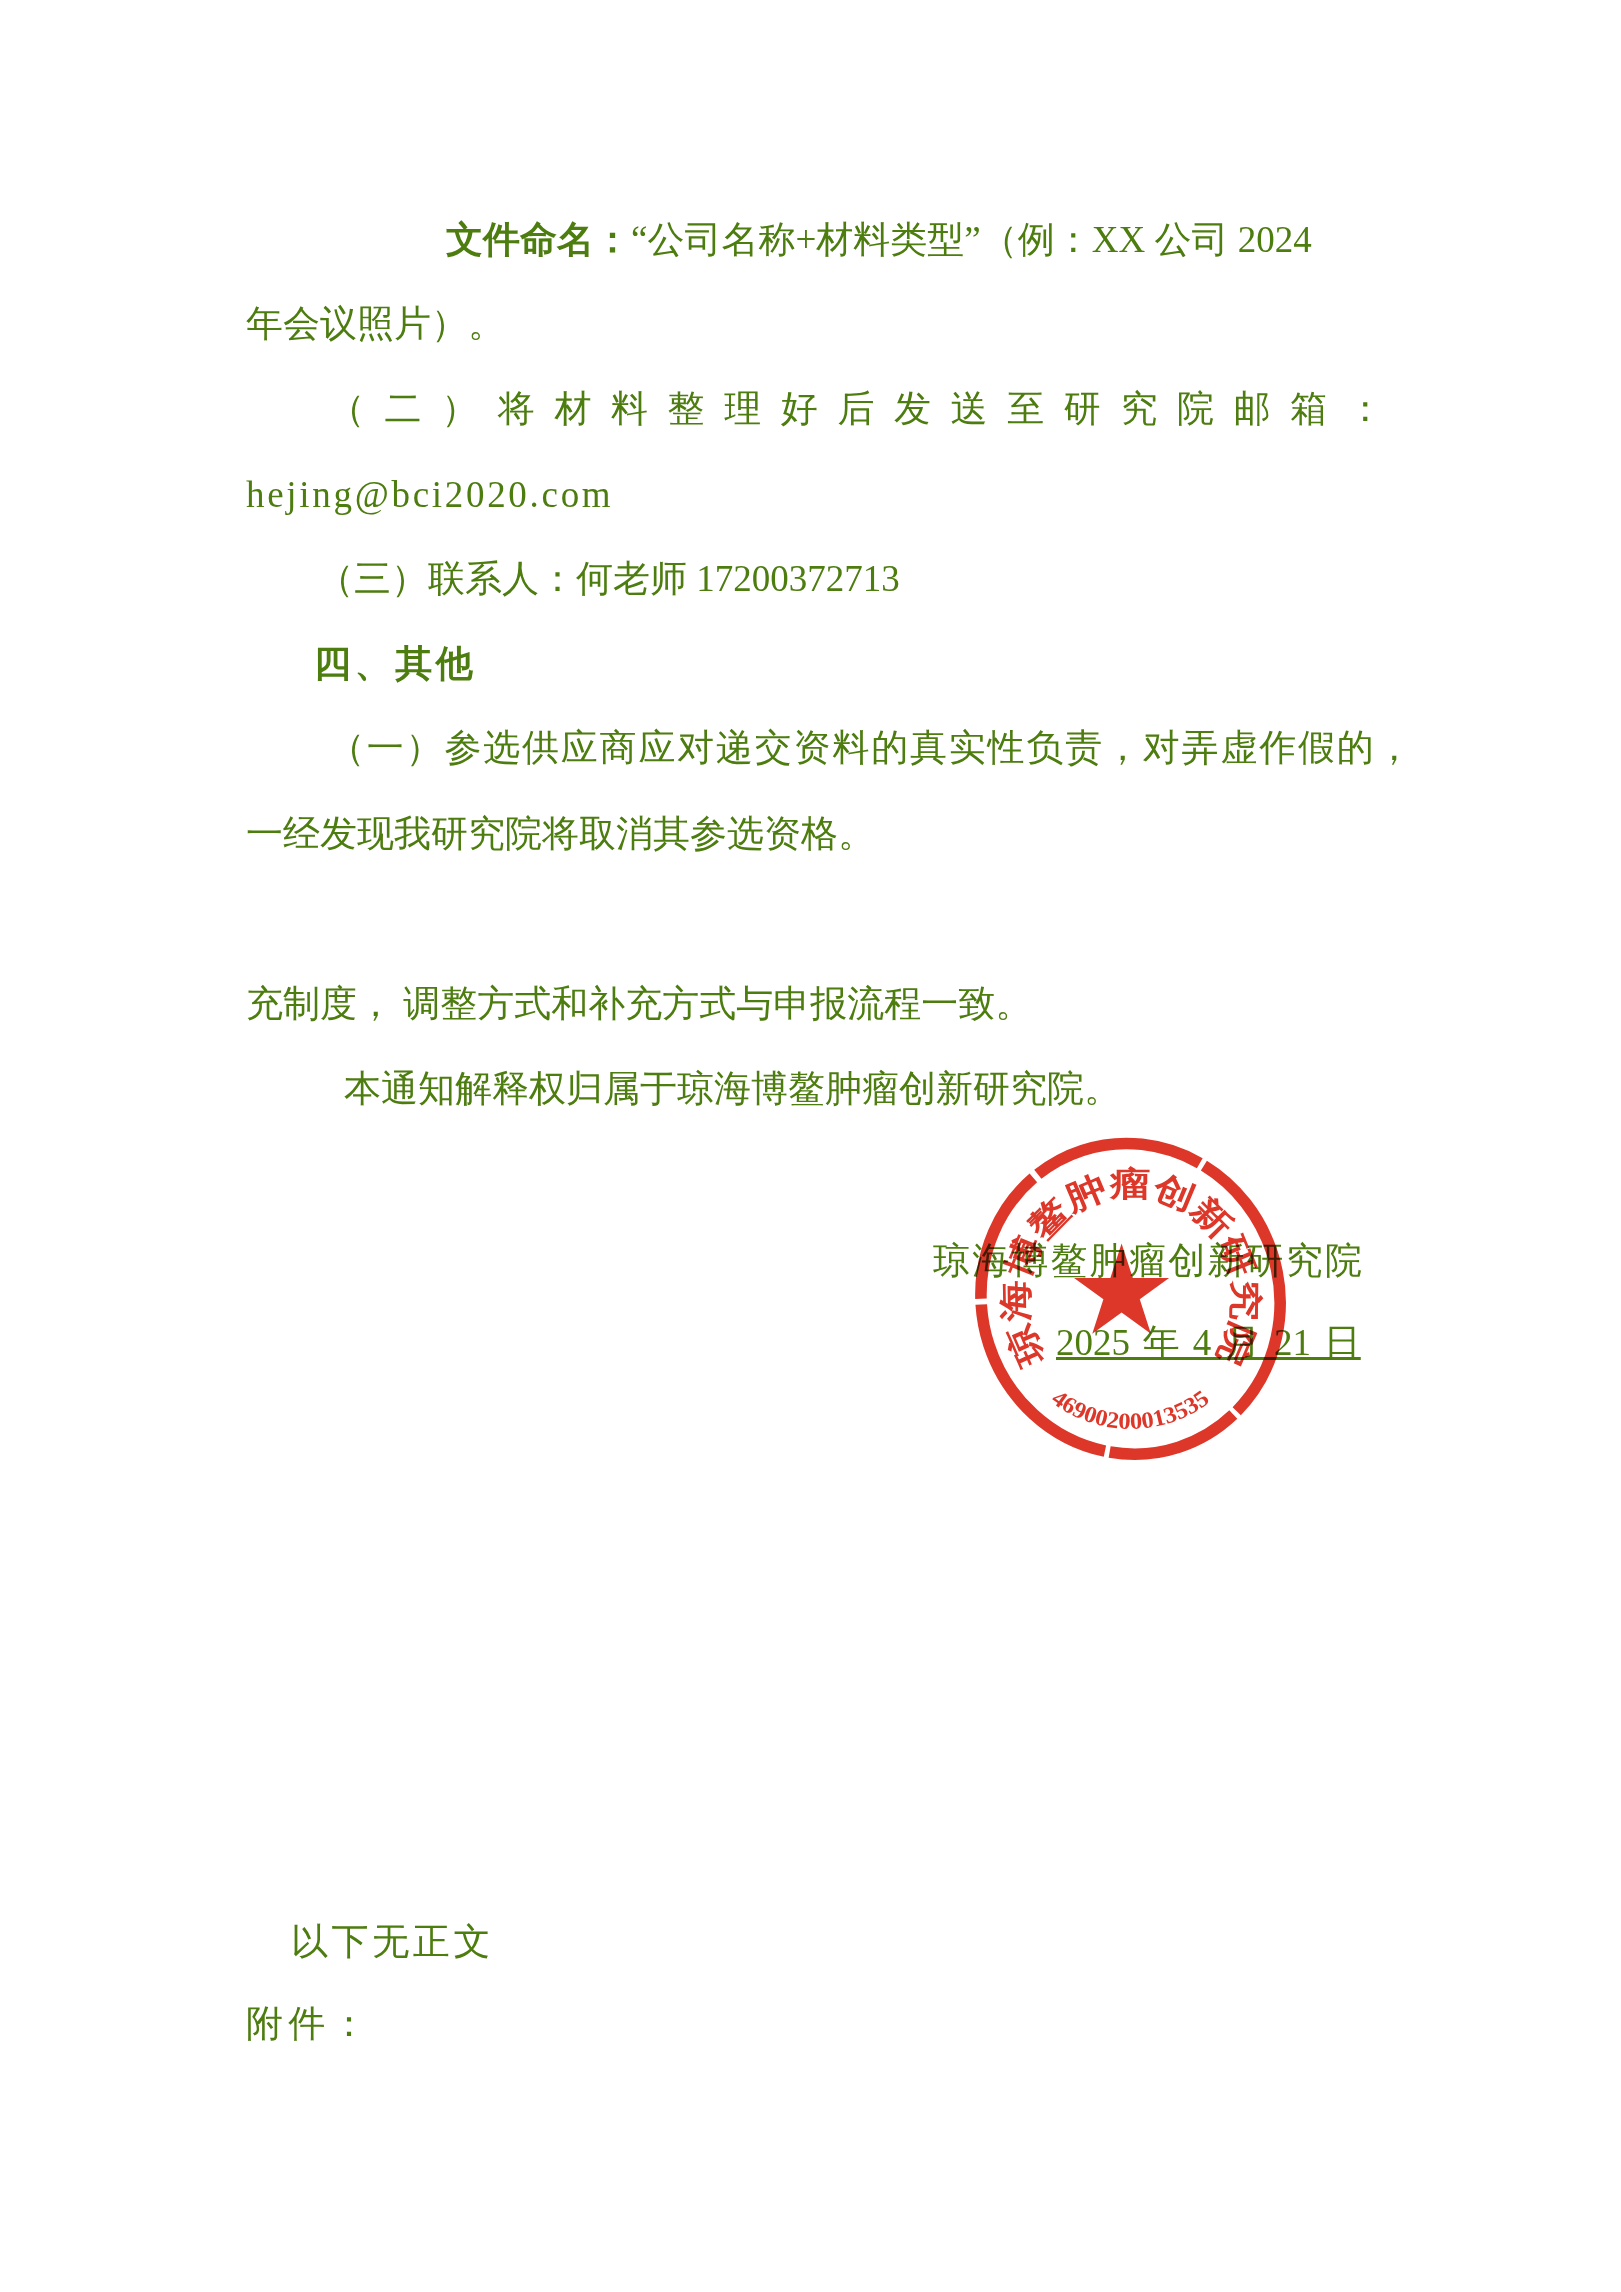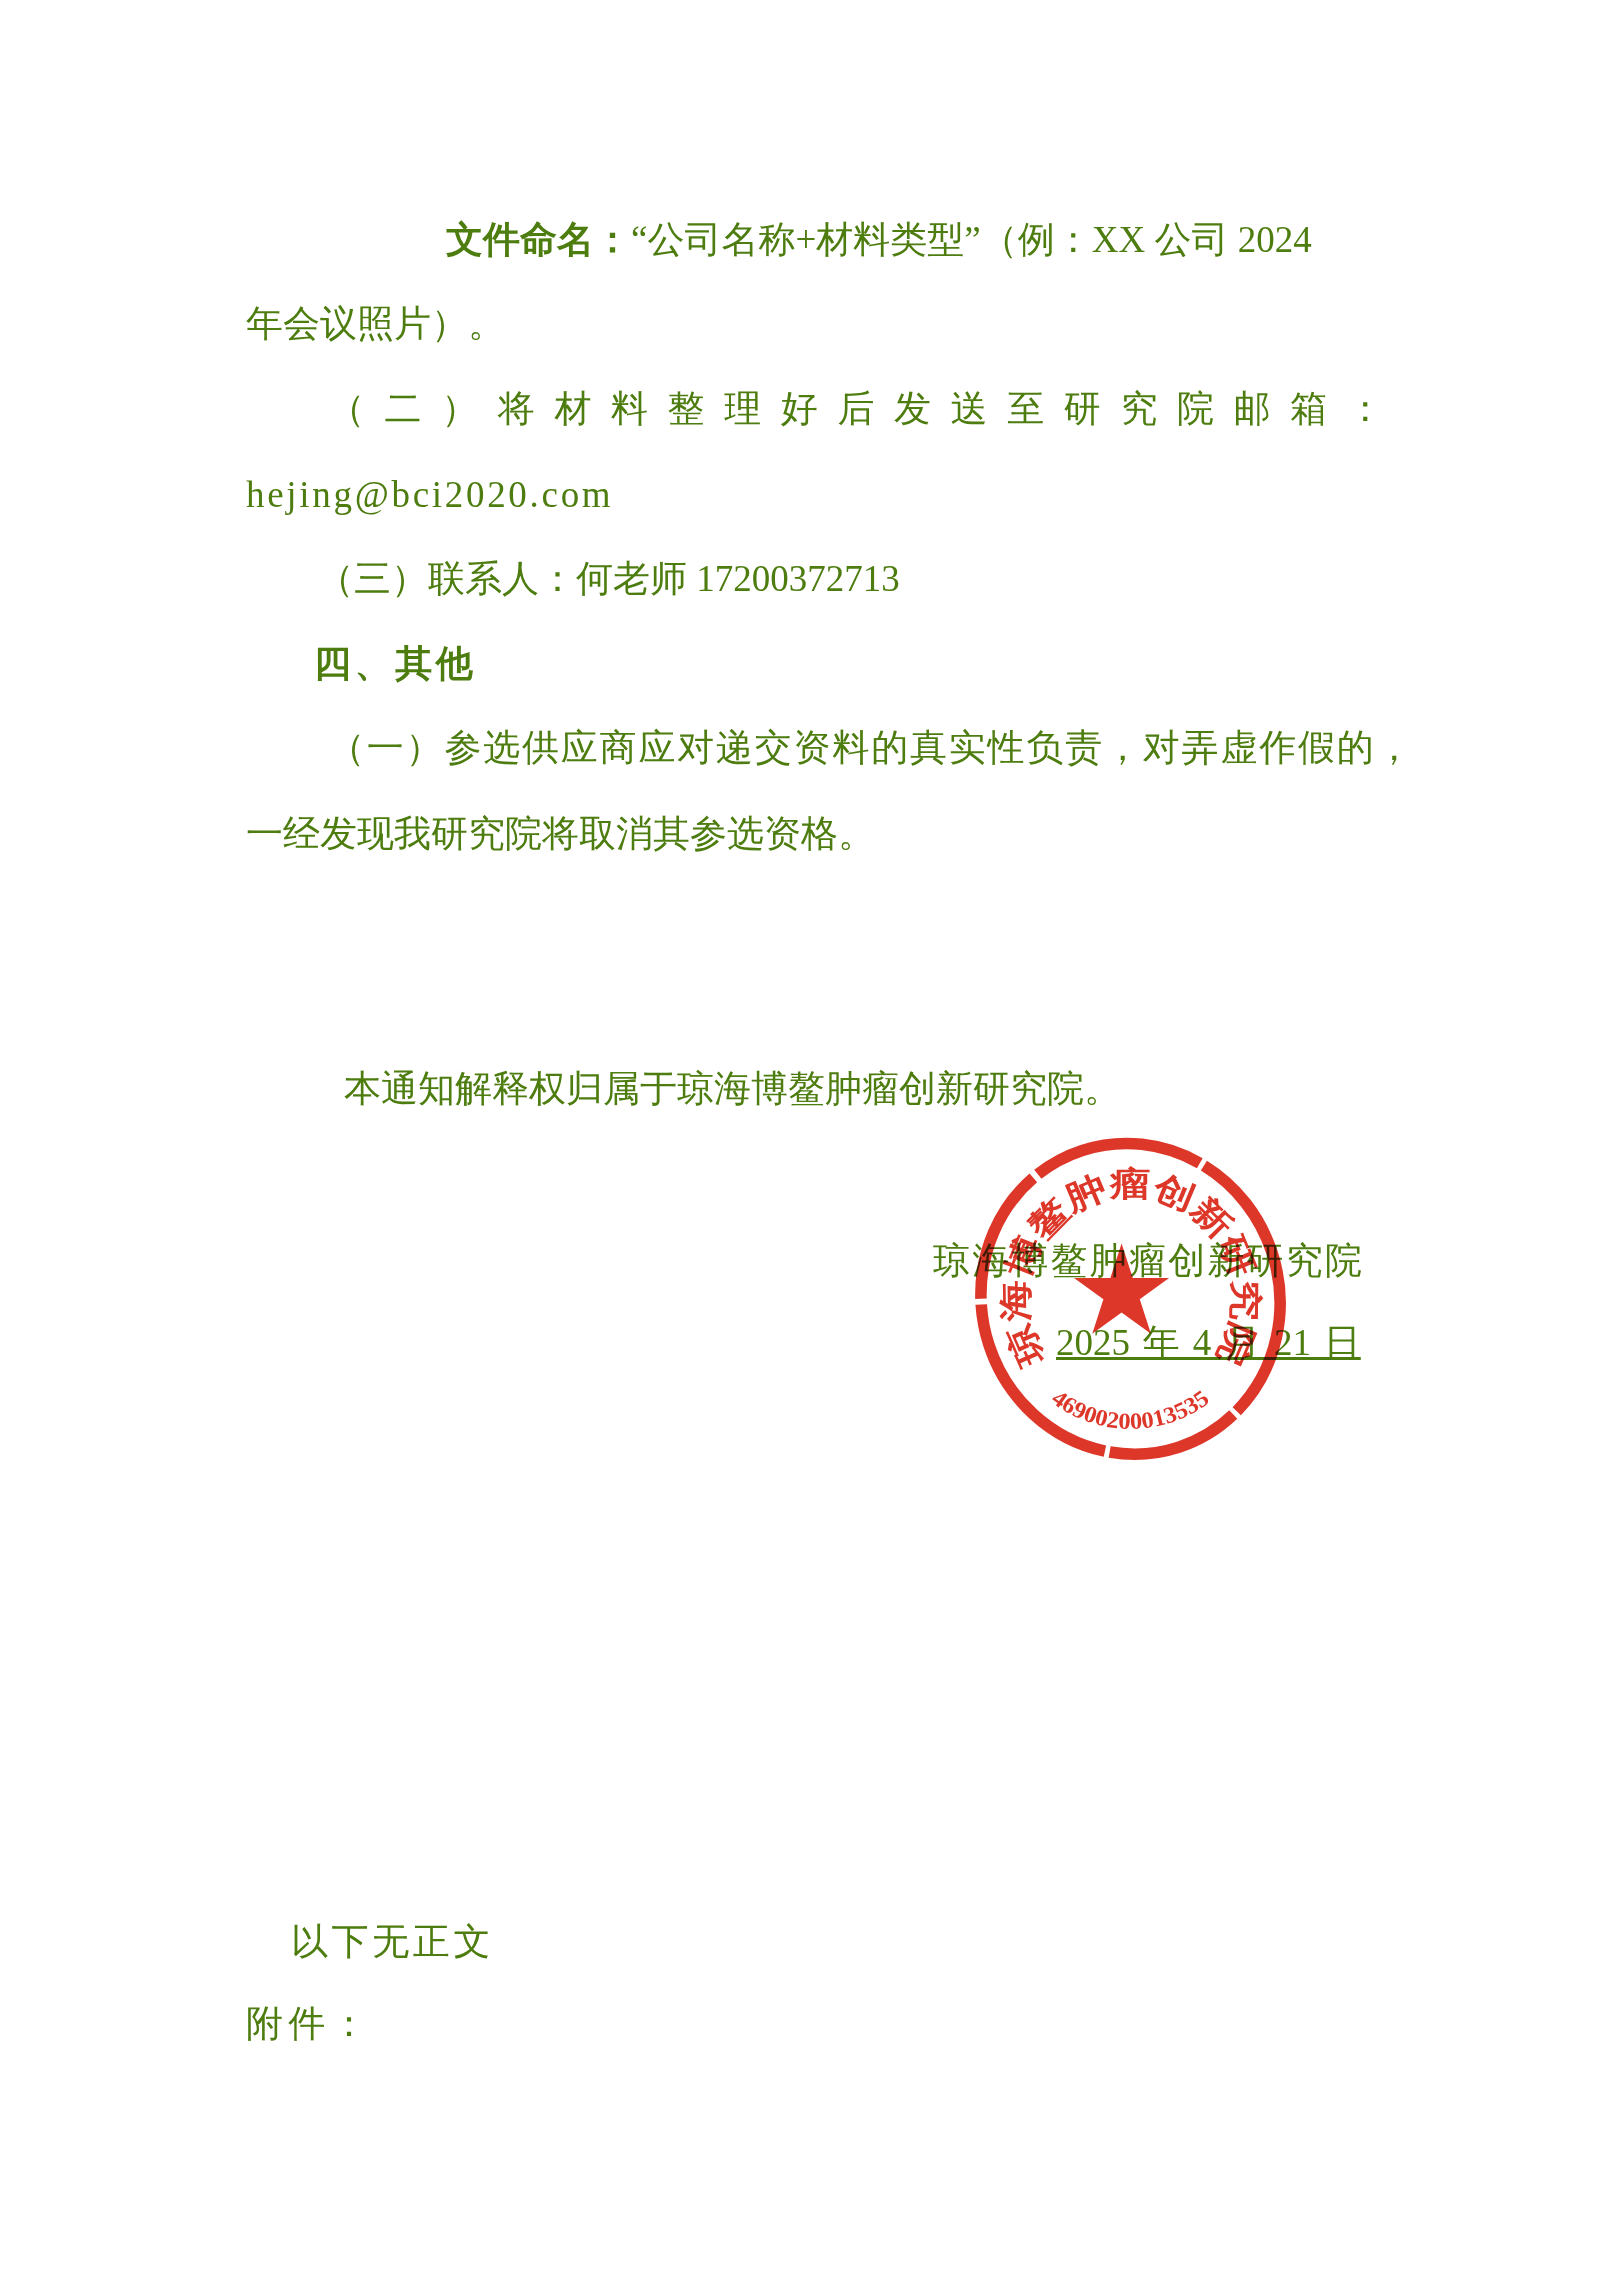--- a/index.html
+++ b/index.html
@@ -52,20 +52,21 @@
 
   <div class="line l1"><span class="bold">文件命名：</span><span>“公司名称+材料类型”（例：XX 公司 2024</span></div>
 
   <div class="line l2">年会议照片）。</div>
   <div class="line l3">（二）将材料整理好后发送至研究院邮箱：</div>
   <div class="line l4">hejing@bci2020.com</div>
   <div class="line l5">（三）联系人：何老师 17200372713</div>
   <div class="line l6">四、其他</div>
   <div class="line l7">（一）参选供应商应对递交资料的真实性负责，对弄虚作假的，</div>
   <div class="line l8">一经发现我研究院将取消其参选资格。</div>
+  <div class="line l10">充制度， 调整方式和补充方式与申报流程一致。</div>
   <div class="line l11">本通知解释权归属于琼海博鳌肿瘤创新研究院。</div>
 
   <div class="line l12">琼海博鳌肿瘤创新研究院</div>
   <div class="line l13">2025 年 4 月 21 日</div>
 
   <div class="line l14">以下无正文</div>
   <div class="line l15">附件：</div>
 
   <svg class="seal" viewBox="0 0 360 378" style="font-size:42px">
     <defs>

